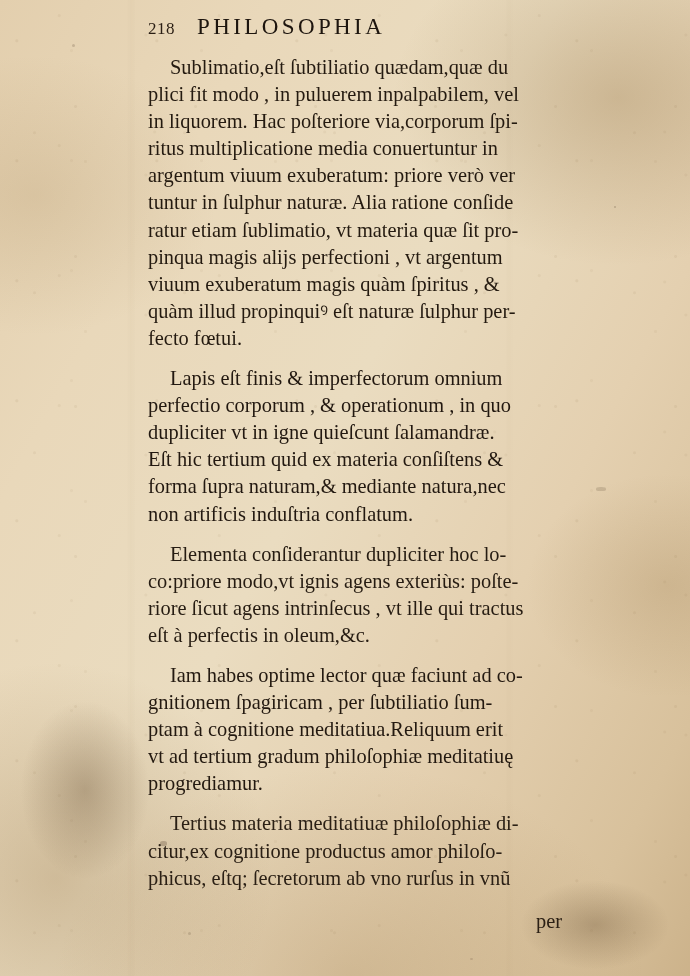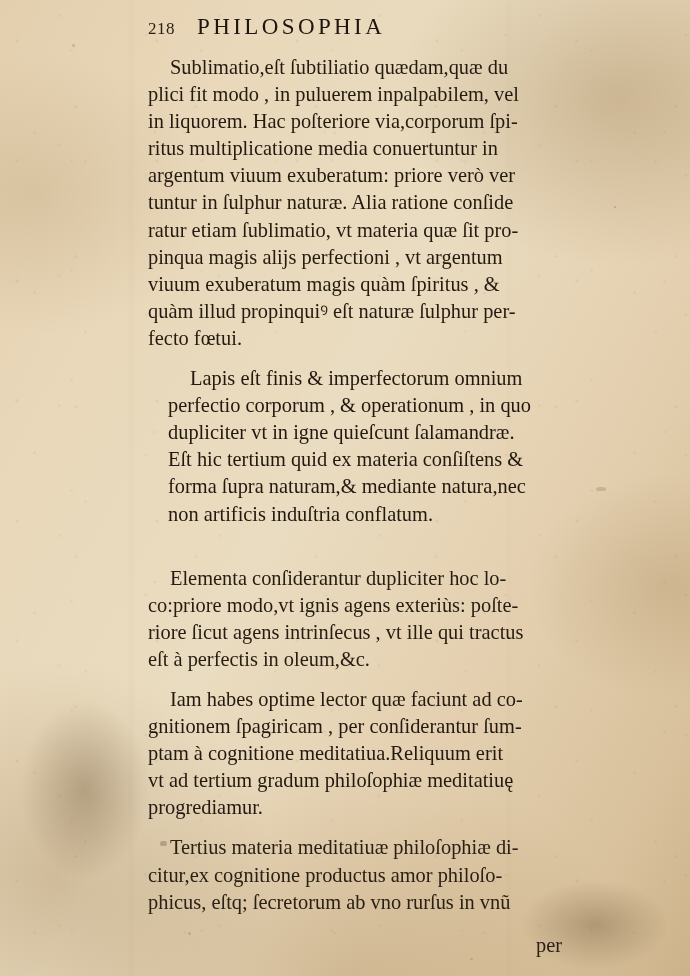--- a/index.html
+++ b/index.html
@@ -99,22 +99,22 @@
   .para .line {
     display: block;
     white-space: pre;
   }
   .para .line.ind {
     text-indent: 22px;
   }
 
   
   .p1 { color: #241a10; }
-  .p2 { color: #221810; margin-left: 20px; }
-  .p3 { color: #261c12; margin-top: 24px; }
+  .p2 { color: #221810; }
+  .p3 { color: #261c12; }
   .p4 { color: #231910; }
   .p5 { color: #2b2015; }
 
   .gap { height: 9px; }
 
   .catchword-line {
     display: block;
     text-align: right;
     font-size: 20.4px;
     line-height: 27px;
@@ -191,21 +191,21 @@
       <span class="line ind">Elementa conſiderantur dupliciter hoc lo-</span>
       <span class="line">co:priore modo,vt ignis agens exteriùs: poſte-</span>
       <span class="line">riore ſicut agens intrinſecus , vt ille qui tractus</span>
       <span class="line">eſt à perfectis in oleum,&amp;c.</span>
     </p>
 
     <div class="gap"></div>
 
     <p class="para p4">
       <span class="line ind">Iam habes optime lector quæ faciunt ad co-</span>
-      <span class="line">gnitionem ſpagiricam , per conſiderantur ſum-</span>
+      <span class="line">gnitionem ſpagiricam , per ſubtiliatio ſum-</span>
       <span class="line">ptam à cognitione meditatiua.Reliquum erit</span>
       <span class="line">vt ad tertium gradum philoſophiæ meditatiuę</span>
       <span class="line">progrediamur.</span>
     </p>
 
     <div class="gap"></div>
 
     <p class="para p5">
       <span class="line ind">Tertius materia meditatiuæ philoſophiæ di-</span>
       <span class="line">citur,ex cognitione productus amor philoſo-</span>

